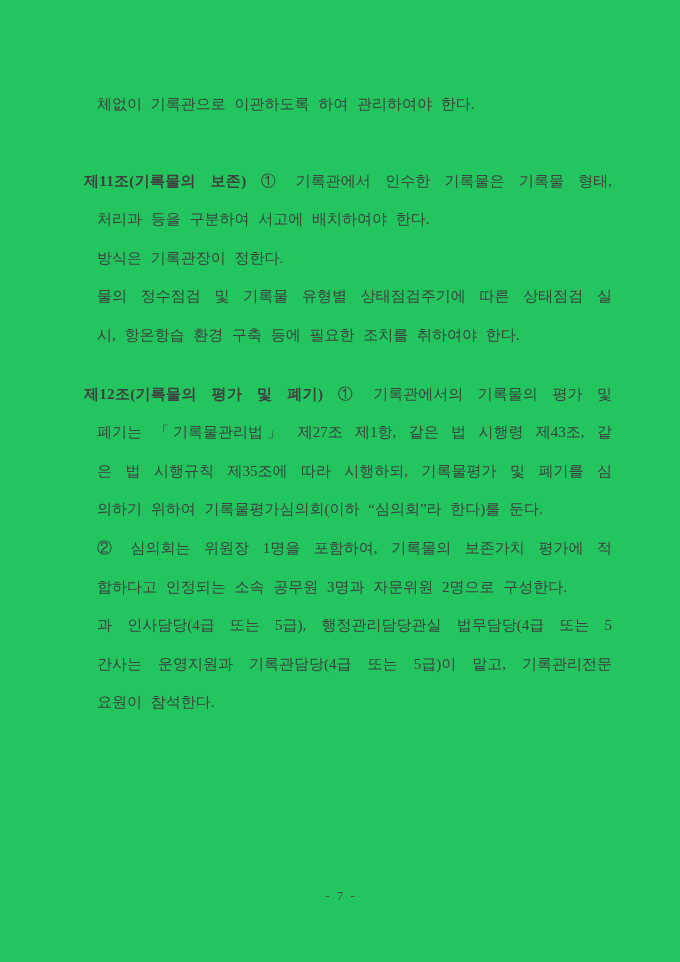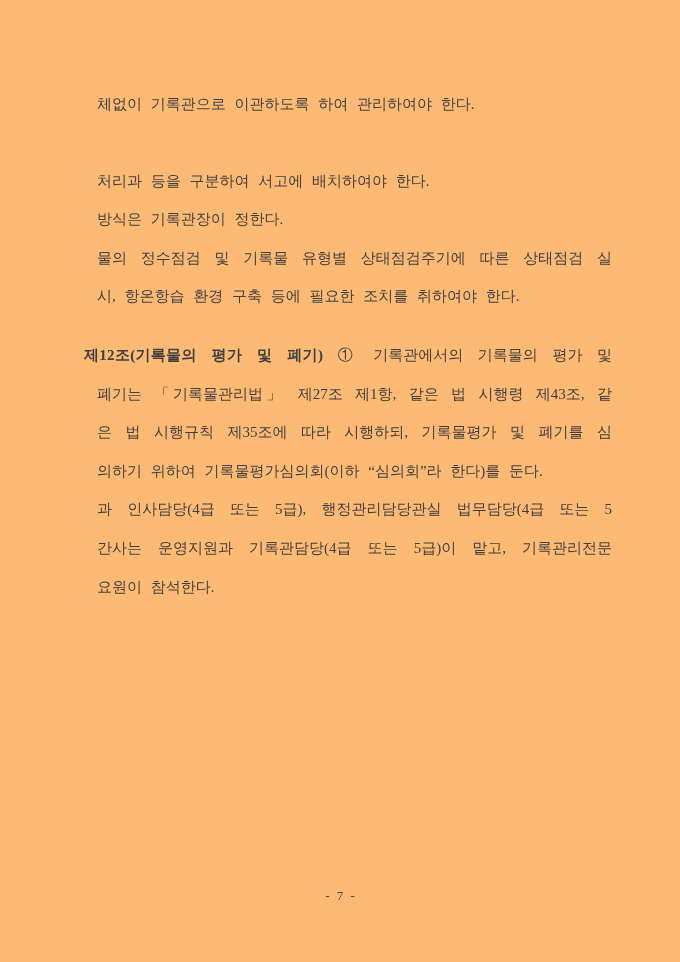--- a/index.html
+++ b/index.html
@@ -4,21 +4,21 @@
 <style>
   html, body {
     margin: 0;
     padding: 0;
     background: #ffffff;
   }
   .page {
     position: relative;
     width: 680px;
     height: 962px;
-    background: #fdba74;
+    background: #22c55e;
     font-family: "Liberation Serif", "DejaVu Serif", serif;
     color: #3f3f3f;
     overflow: hidden;
   }
   .doc {
     position: absolute;
     left: 84px;
     top: 85px;
     width: 528px;
   }
@@ -57,34 +57,40 @@
 <body>
 
 <div class="page">
   <div class="doc">
 
     <div class="block">
       <div class="line">체없이 기록관으로 이관하도록 하여 관리하여야 한다.</div>
     </div>
 
     <div class="block block-a11">
+      <div class="line head just">
+        <span class="bold">제11조(기록물의 보존)</span>
+        <span>① 기록관에서 인수한 기록물은 기록물 형태,</span>
+      </div>
       <div class="line">처리과 등을 구분하여 서고에 배치하여야 한다.</div>
       <div class="line">방식은 기록관장이 정한다.</div>
       <div class="line just">물의 정수점검 및 기록물 유형별 상태점검주기에 따른 상태점검 실</div>
       <div class="line">시, 항온항습 환경 구축 등에 필요한 조치를 취하여야 한다.</div>
     </div>
 
     <div class="block block-a12">
       <div class="line head just">
         <span class="bold">제12조(기록물의 평가 및 폐기)</span>
         <span>① 기록관에서의 기록물의 평가 및</span>
       </div>
       <div class="line just">폐기는 「기록물관리법」 제27조 제1항, 같은 법 시행령 제43조, 같</div>
       <div class="line just">은 법 시행규칙 제35조에 따라 시행하되, 기록물평가 및 폐기를 심</div>
       <div class="line">의하기 위하여 기록물평가심의회(이하 “심의회”라 한다)를 둔다.</div>
+      <div class="line just">② 심의회는 위원장 1명을 포함하여, 기록물의 보존가치 평가에 적</div>
+      <div class="line">합하다고 인정되는 소속 공무원 3명과 자문위원 2명으로 구성한다.</div>
       <div class="line just">과 인사담당(4급 또는 5급), 행정관리담당관실 법무담당(4급 또는 5</div>
       <div class="line just">간사는 운영지원과 기록관담당(4급 또는 5급)이 맡고, 기록관리전문</div>
       <div class="line">요원이 참석한다.</div>
     </div>
 
   </div>
 
   <div class="footer">- 7 -</div>
 </div>
 

